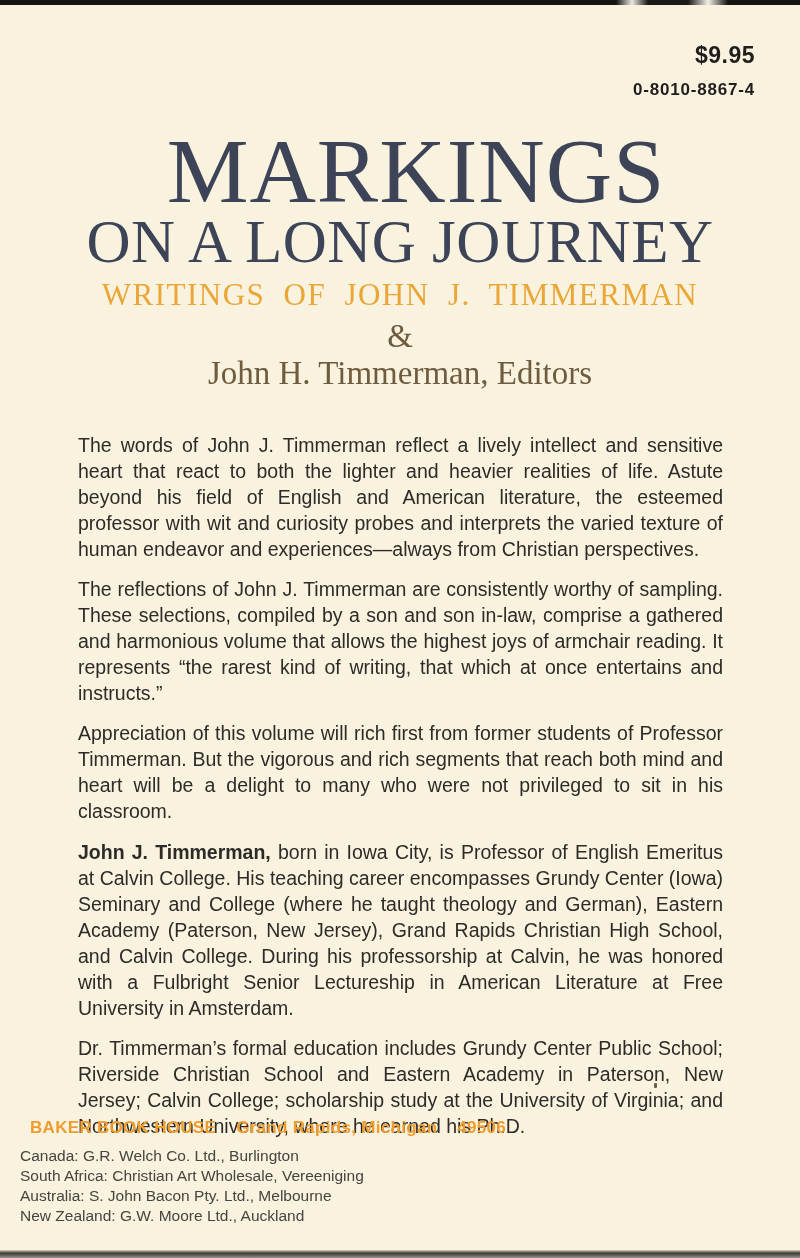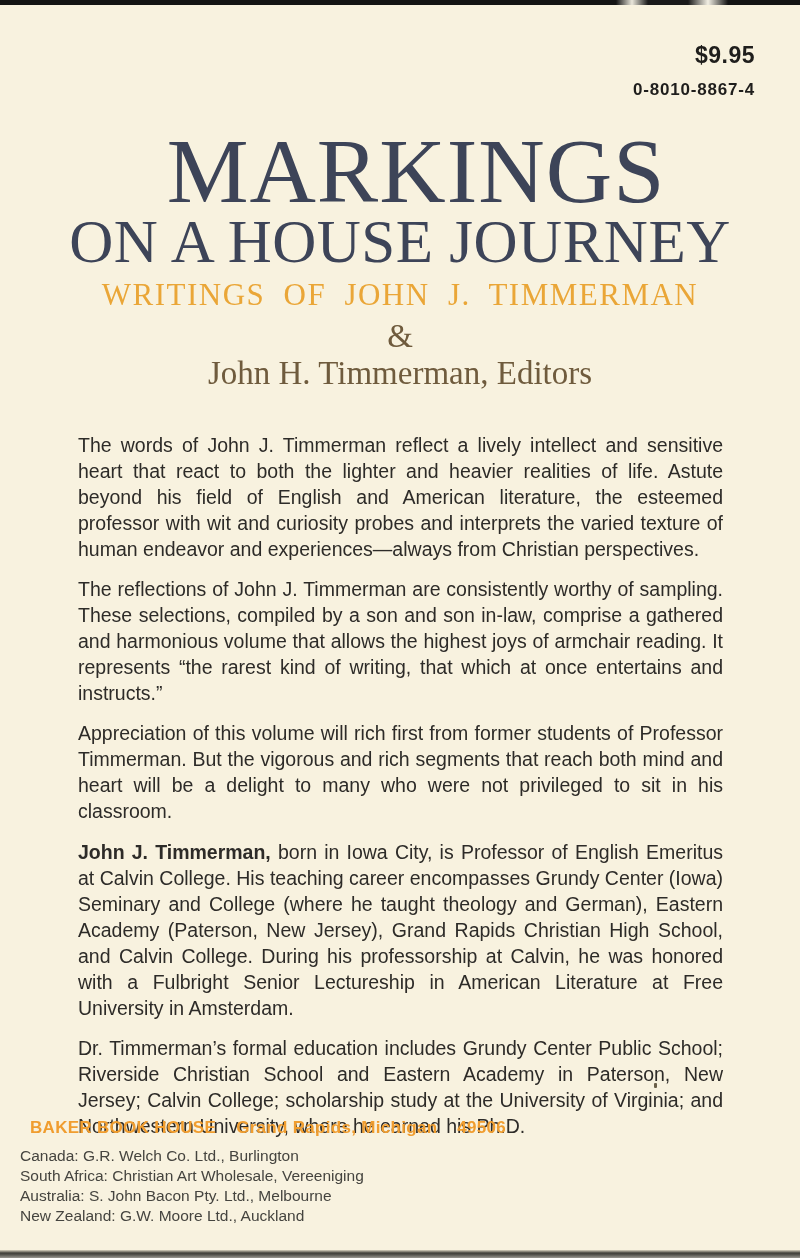--- a/index.html
+++ b/index.html
@@ -102,21 +102,21 @@
 
   <div class="edge-top"></div>
 
   <div class="pricing">
     <div class="price">$9.95</div>
     <div class="isbn">0-8010-8867-4</div>
   </div>
 
   <div class="title-block">
     <div class="title-line1">MARKINGS</div>
-    <div class="title-line2">ON A HOUSE JOURNEY</div>
+    <div class="title-line2">ON A LONG JOURNEY</div>
     <div class="subtitle">WRITINGS OF JOHN J. TIMMERMAN</div>
   </div>
 
   <div class="editors">
     <div>&amp;</div>
     <div>John H. Timmerman, Editors</div>
   </div>
 
   <div class="copy">
     <p>The words of John J. Timmerman reflect a lively intellect and sensitive heart that react to both the lighter and heavier realities of life. Astute beyond his field of English and American literature, the esteemed professor with wit and curiosity probes and interprets the varied texture of human endeavor and experiences—always from Christian perspectives.</p>

